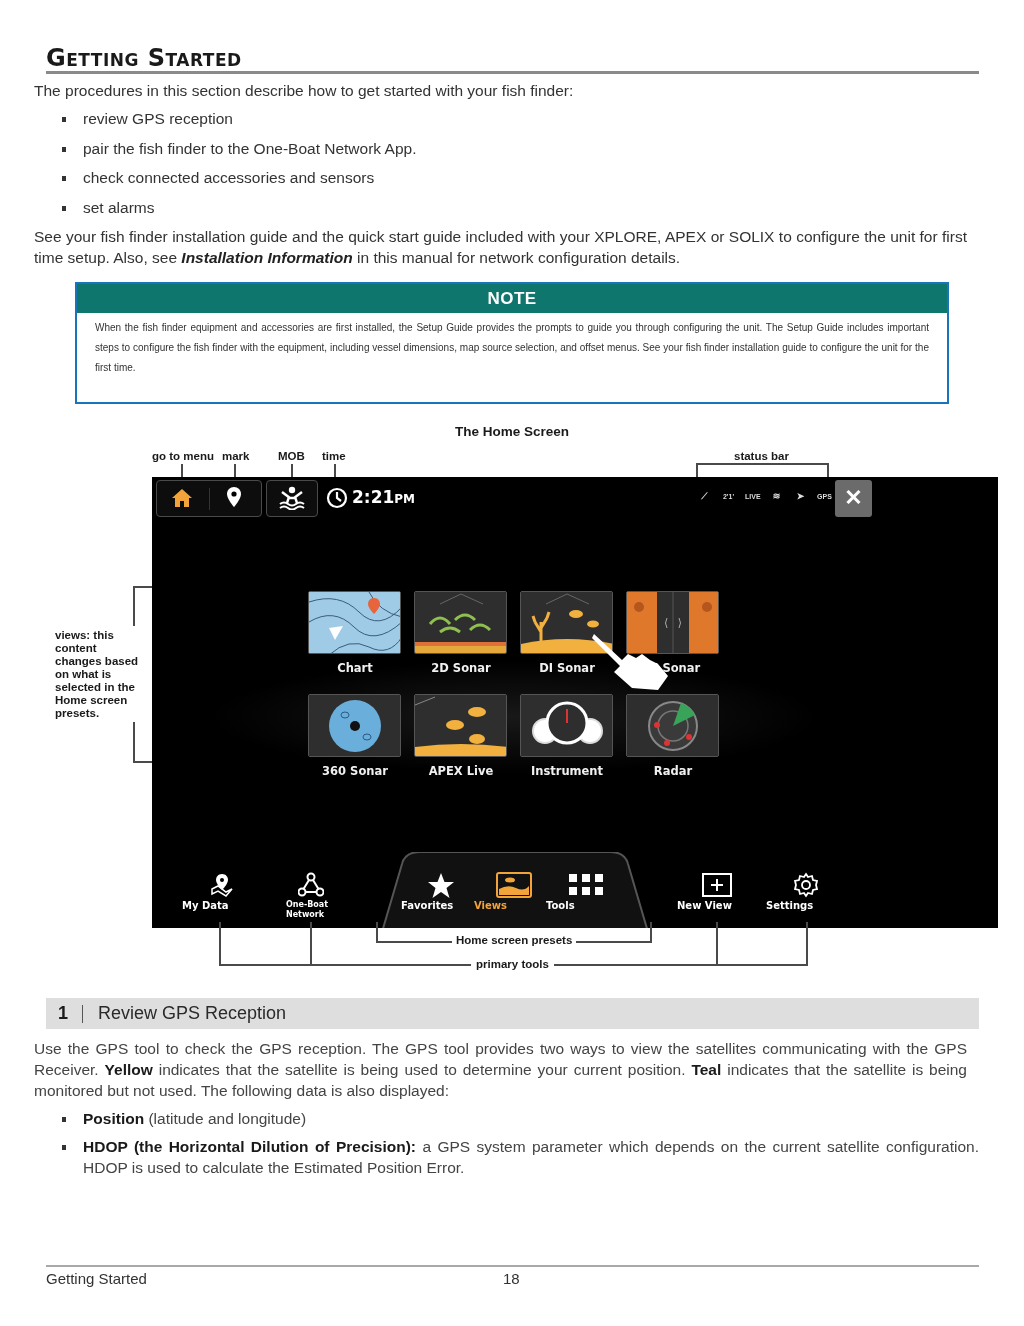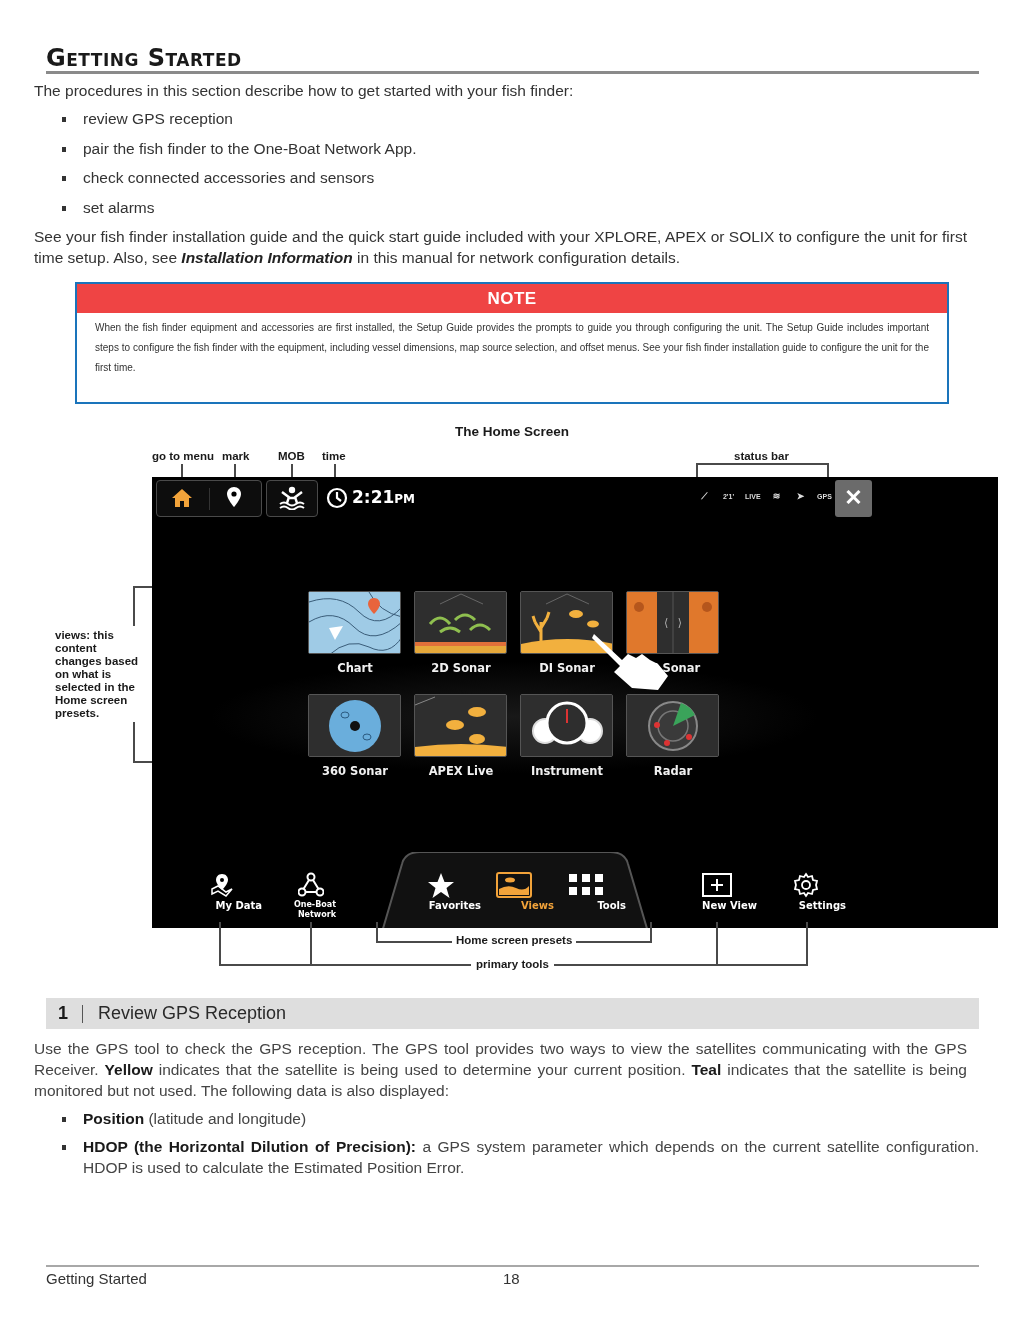--- a/index.html
+++ b/index.html
@@ -13,21 +13,21 @@
   }
   .title-rule { position: absolute; left: 46px; top: 71px; width: 933px; height: 3px; background: #8a8a8a; }
 
   .body-text { position: absolute; left: 34px; font-size: 15.5px; line-height: 21px; color: #333; width: 933px; text-align: justify; }
   .bullets { position: absolute; left: 60px; top: 108px; list-style: none; }
   .bullets li { font-size: 15.5px; height: 29.5px; line-height: 22px; color: #333; position: relative; padding-left: 23px; }
   .bullets li::before { content: ""; position: absolute; left: 2px; top: 9px; width: 4px; height: 5px; background: #333; }
   .bi { font-weight: bold; font-style: italic; color: #222; }
 
   .note { position: absolute; left: 75px; top: 282px; width: 874px; height: 122px; border: 2px solid #1a74bb; background: #fff; }
-  .note-head { height: 29px; background: #ef4444; color: #fff; text-align: center; font-weight: bold; font-size: 17px; line-height: 29px; letter-spacing: 0.5px; }
+  .note-head { height: 29px; background: #0f766e; color: #fff; text-align: center; font-weight: bold; font-size: 17px; line-height: 29px; letter-spacing: 0.5px; }
   .note-body { padding: 5px 18px; font-size: 10px; line-height: 20px; color: #333; text-align: justify; }
 
   .fig-caption { position: absolute; left: 0; width: 1024px; top: 424px; text-align: center; font-weight: bold; font-size: 13.5px; color: #1a1a1a; }
   .callout { position: absolute; font-weight: bold; font-size: 11.5px; color: #1a1a1a; line-height: 13.5px; white-space: nowrap; }
   .line { position: absolute; background: #4a4a4a; }
 
   .screen { position: absolute; left: 152px; top: 477px; width: 846px; height: 451px; background: #000; overflow: hidden; }
   .wave { position: absolute; left: 0; top: 130px; width: 724px; height: 200px;
     background: radial-gradient(ellipse 60% 40% at 50% 55%, rgba(70,70,70,0.35), rgba(0,0,0,0) 70%); }
 
@@ -36,21 +36,21 @@
   .time-text { position: absolute; left: 200px; top: 10px; color: #fff; font-weight: bold; font-size: 17px; font-family: "DejaVu Sans", sans-serif; }
   .time-text .pm { font-size: 12px; }
   .status-icons { position: absolute; left: 545px; top: 12px; display: flex; gap: 9px; align-items: center; }
   .status-icons span { display: inline-block; width: 15px; height: 15px; color: #ddd; font-size: 9px; font-weight: bold; text-align: center; line-height: 15px; }
   .exit-btn { position: absolute; left: 683px; top: 3px; width: 37px; height: 37px; background: #6b6b6b; border-radius: 3px; color: #fff; font-size: 22px; font-weight: bold; text-align: center; line-height: 36px; }
 
   .tile { position: absolute; width: 93px; height: 63px; border-radius: 2px; overflow: hidden; border: 1px solid #555; background: #2b2b2b; }
   .tile-label { position: absolute; width: 106px; text-align: center; color: #f0f0f0; font-weight: bold; font-size: 11.5px; font-family: "DejaVu Sans", sans-serif; }
 
   .tray { position: absolute; left: 228px; top: 375px; width: 270px; height: 80px; }
-  .tool { position: absolute; text-align: right; width: 80px; color: #fff; font-weight: bold; font-size: 10px; font-family: "DejaVu Sans", sans-serif; }
+  .tool { position: absolute; text-align: left; width: 80px; color: #fff; font-weight: bold; font-size: 10px; font-family: "DejaVu Sans", sans-serif; }
   .tool .ico { height: 30px; display: flex; align-items: center; justify-content: center; }
   .tool.active .lbl { color: #f2a33a; }
 
   .section-bar { position: absolute; left: 46px; top: 998px; width: 933px; height: 31px; background: #dedede; }
   .section-num { position: absolute; left: 12px; top: 5px; font-weight: bold; font-size: 18px; color: #1a1a1a; }
   .section-sep { position: absolute; left: 36px; top: 7px; width: 1px; height: 18px; background: #555; }
   .section-title { position: absolute; left: 52px; top: 5px; font-size: 18px; color: #2a2a2a; }
 
   .gps-bullets { position: absolute; left: 60px; top: 1108px; width: 919px; list-style: none; }
   .gps-bullets li { font-size: 15.5px; line-height: 21px; color: #444; position: relative; padding-left: 23px; margin-bottom: 7px; text-align: justify; }

